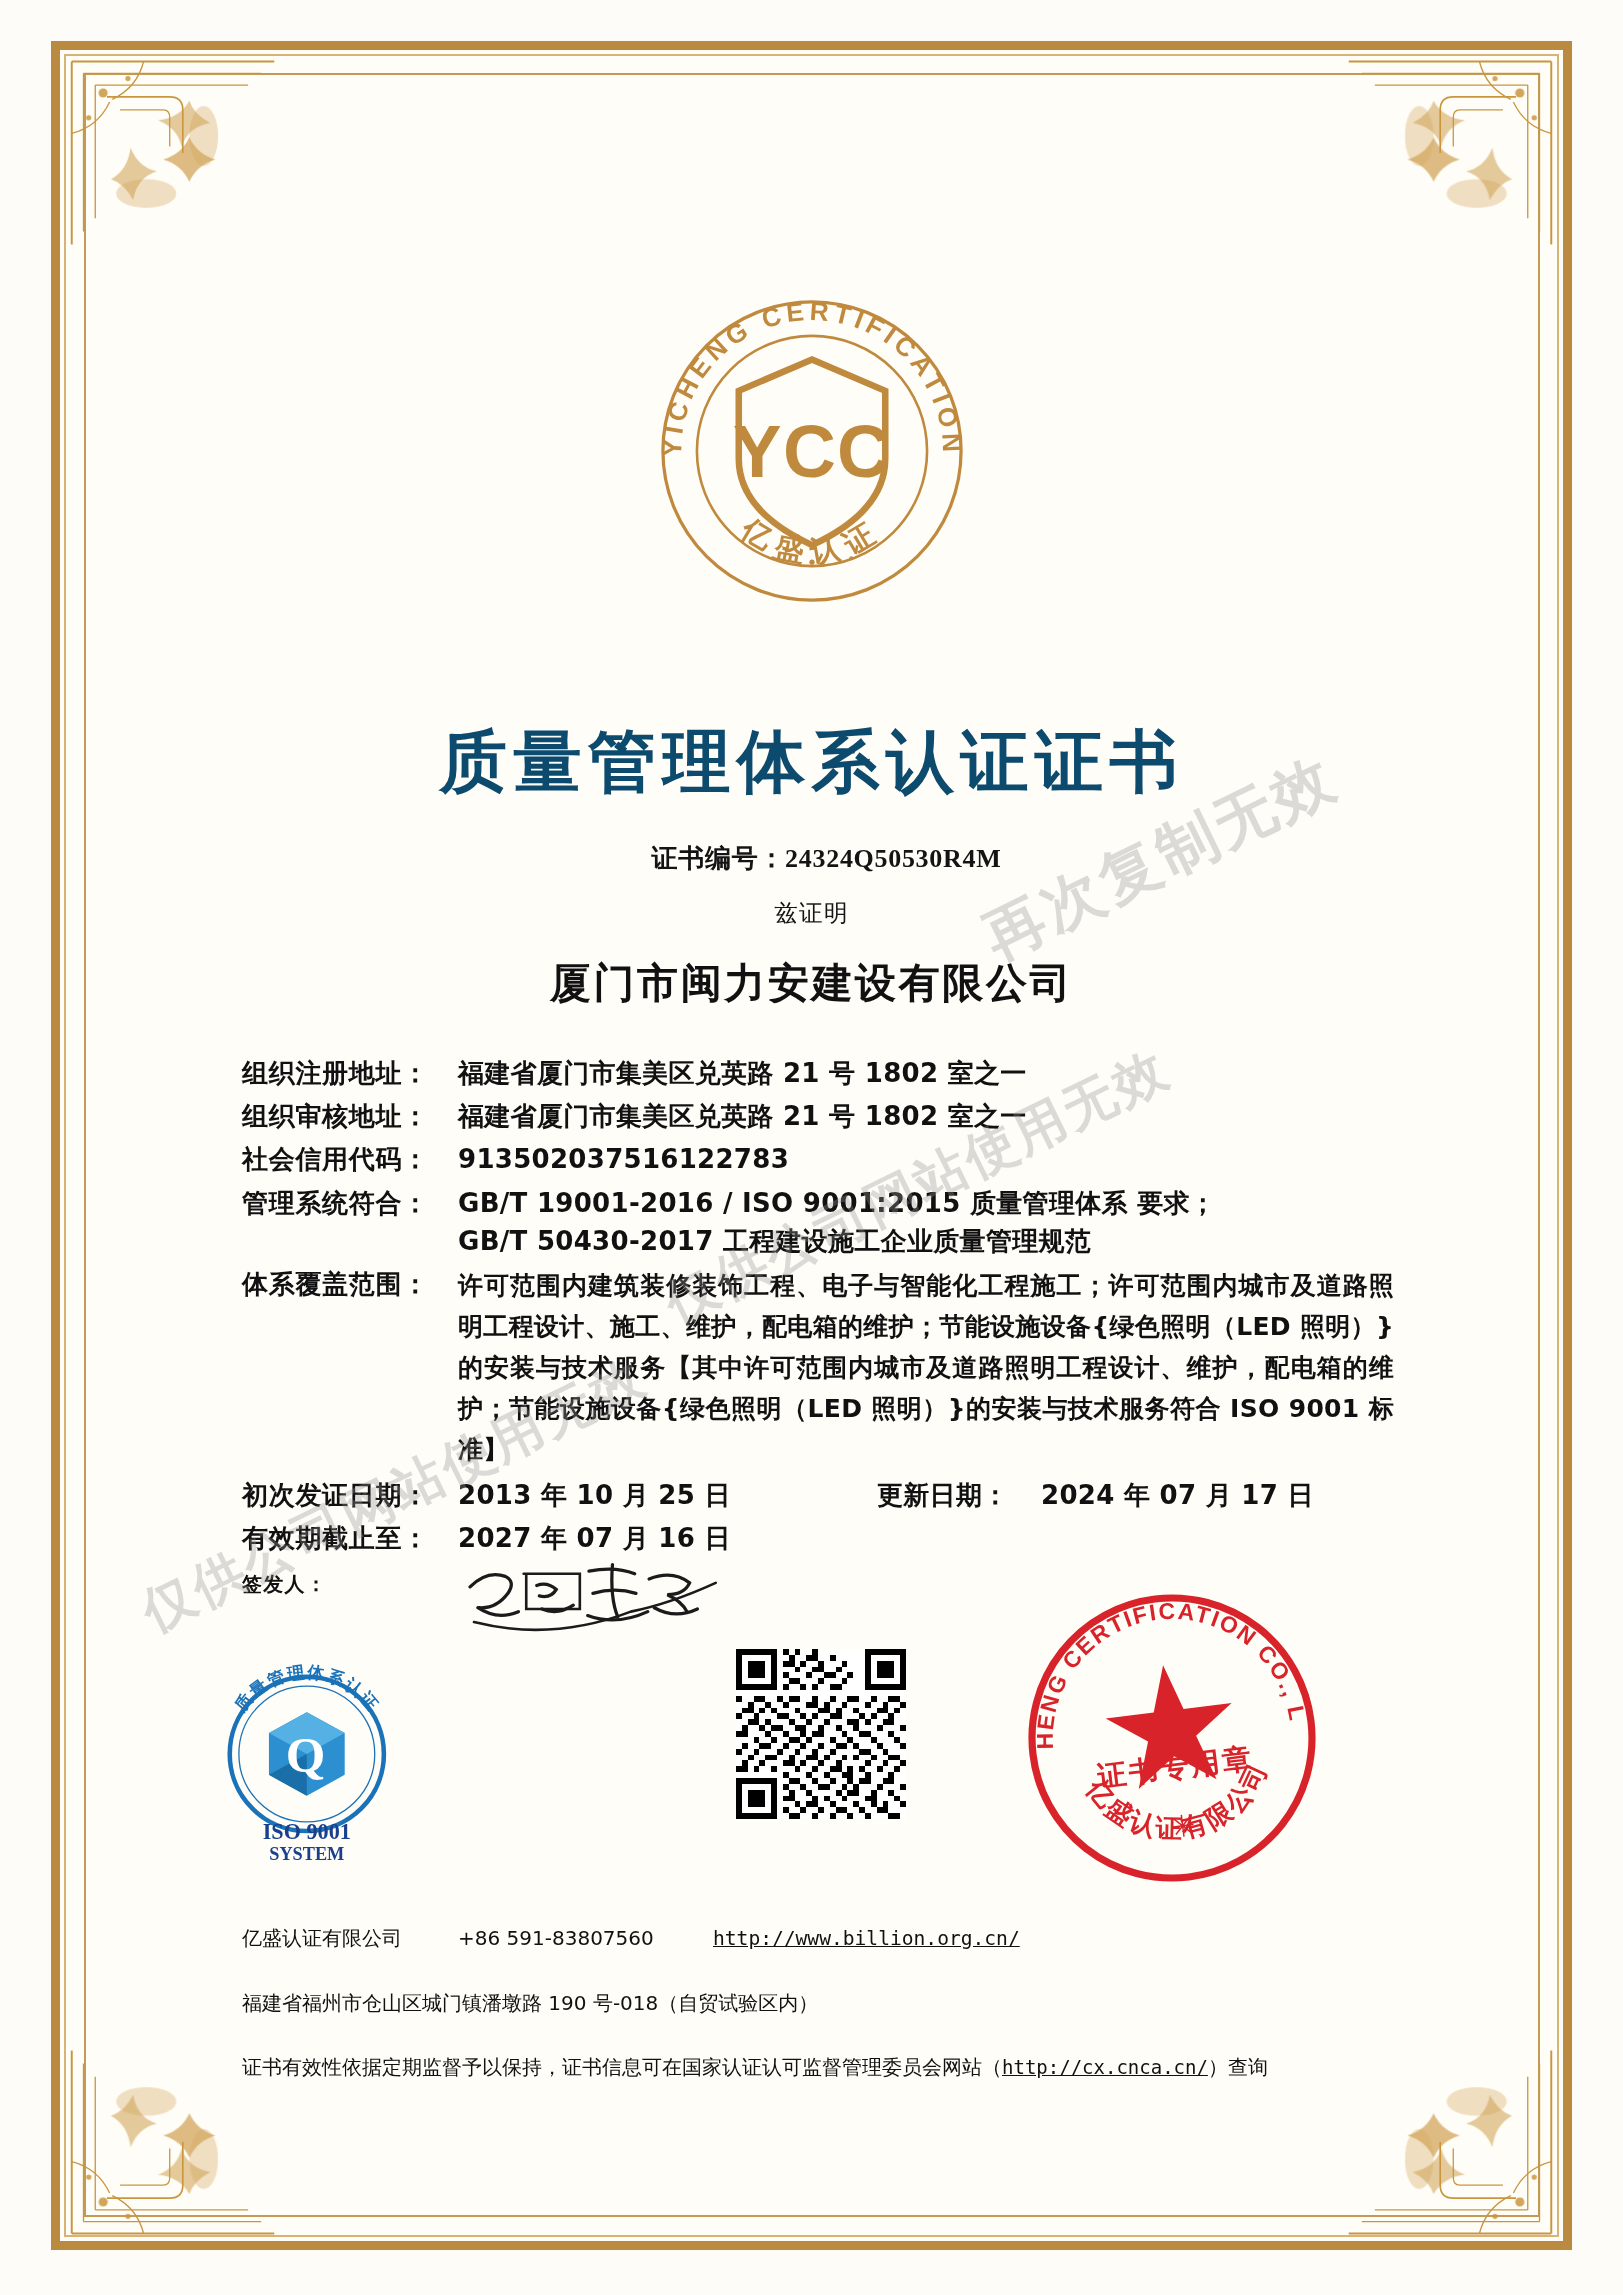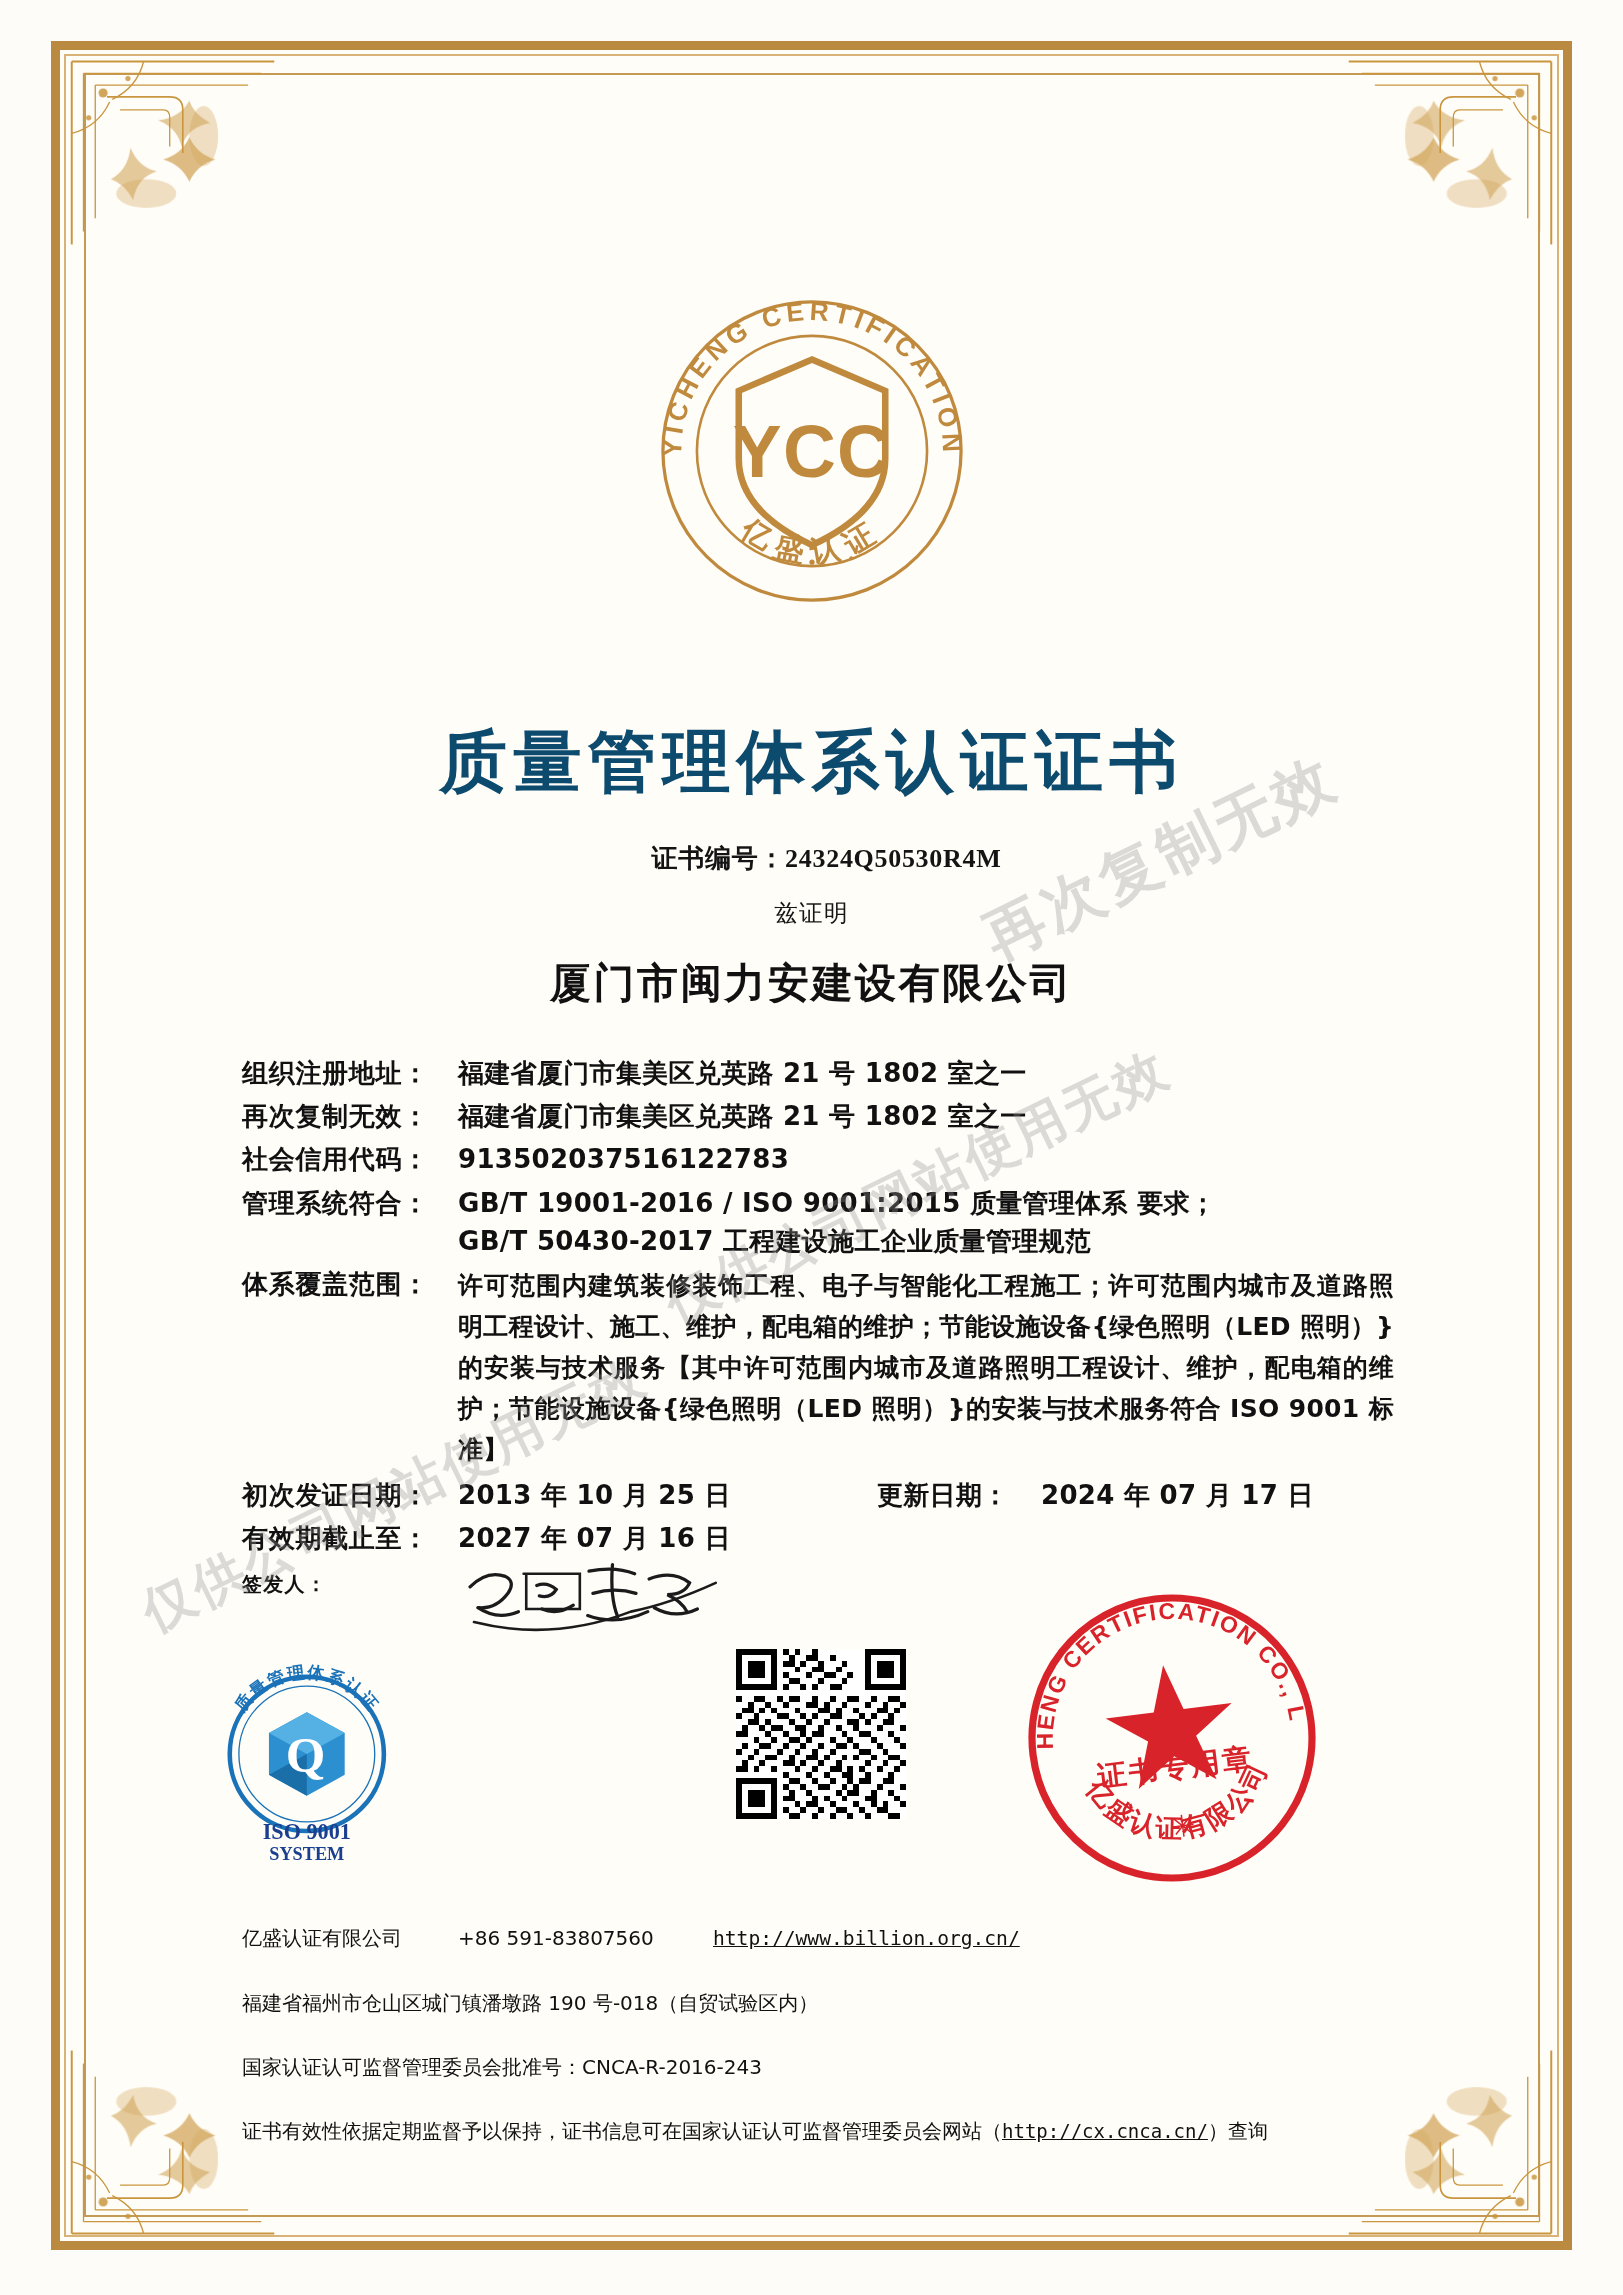--- a/index.html
+++ b/index.html
@@ -400,21 +400,21 @@
   <div class="company">厦门市闽力安建设有限公司</div>
 
   <div class="fields">
 
     <div class="field-row">
       <div class="field-label">组织注册地址：</div>
       <div class="field-value">福建省厦门市集美区兑英路 21 号 1802 室之一</div>
     </div>
 
     <div class="field-row">
-      <div class="field-label">再次复制无效：</div>
+      <div class="field-label">组织审核地址：</div>
       <div class="field-value">福建省厦门市集美区兑英路 21 号 1802 室之一</div>
     </div>
 
     <div class="field-row">
       <div class="field-label">社会信用代码：</div>
       <div class="field-value">913502037516122783</div>
     </div>
 
     <div class="field-row">
       <div class="field-label">管理系统符合：</div>
@@ -713,21 +713,20 @@
     </svg>
   </div>
 
   <div class="footer">
     <div class="footer-line1">
       <span class="footer-c1">亿盛认证有限公司</span>
       <span class="footer-c2">+86 591-83807560</span>
       <span class="footer-link">http://www.billion.org.cn/</span>
     </div>
     <div class="footer-row">福建省福州市仓山区城门镇潘墩路 190 号-018（自贸试验区内）</div>
-    <div class="footer-row">国家认证认可监督管理委员会批准号：CNCA-R-2016-243</div>
     <div class="footer-row">
       <span>证书有效性依据定期监督予以保持，证书信息可在国家认证认可监督管理委员会网站（</span><span class="footer-link mono">http://cx.cnca.cn/</span><span>）查询</span>
     </div>
   </div>
 
   <div class="wm wm-1">再次复制无效</div>
   <div class="wm wm-2">仅供公司网站使用无效</div>
   <div class="wm wm-3">仅供公司网站使用无效</div>
 
 </div>

